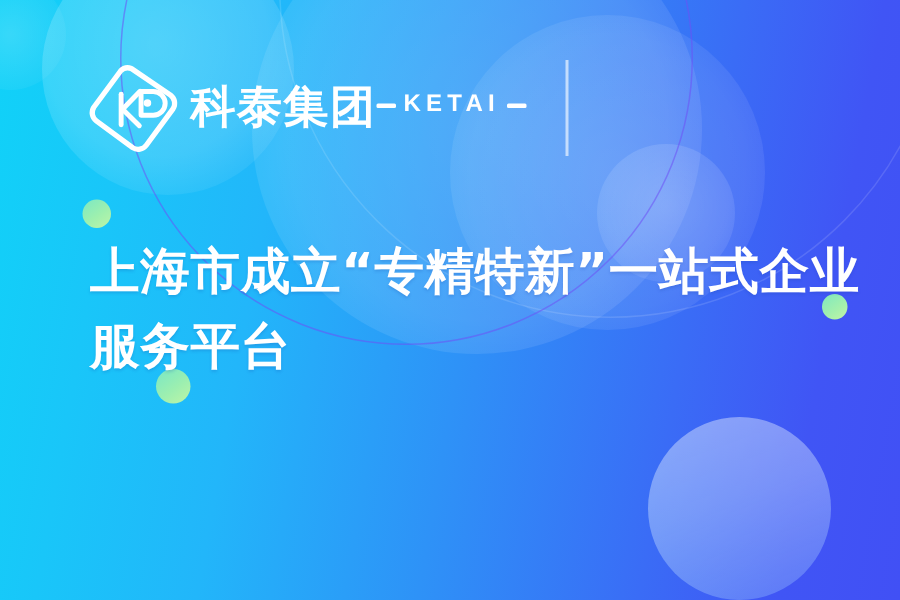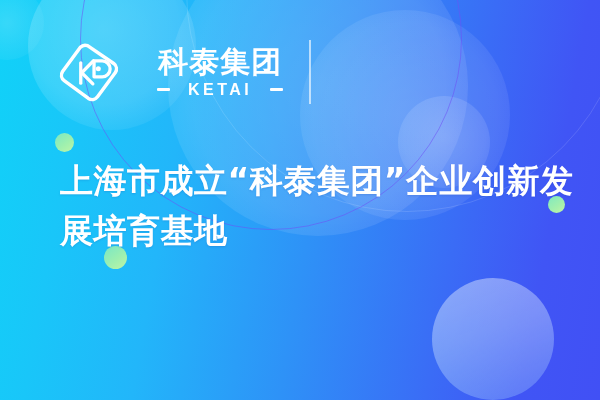--- a/index.html
+++ b/index.html
@@ -96,39 +96,38 @@
     display: flex;
     align-items: center;
   }
   .logo-mark {
     width: 62px; height: 62px;
     flex: 0 0 62px;
     margin-right: 7px;
   }
   .logo-words {
     display: flex;
-    flex-direction: column;
-    align-items: center;
+    flex-direction: row;
+    align-items: flex-start;
     justify-content: center;
-    margin-left: 30px;
   }
   .logo-cn {
     color: #ffffff;
     font-size: 30px;
     font-weight: 700;
     letter-spacing: 1px;
     line-height: 1;
     white-space: nowrap;
     font-family: "DejaVu Sans", "Liberation Sans", sans-serif;
   }
   .logo-en-row {
     display: flex;
     align-items: center;
     margin-top: 5px;
-    gap: 18px;
+    gap: 5px;
   }
   .logo-dash {
     height: 3px;
     background: #ffffff;
     border-radius: 1px;
     flex: 1 1 auto;
     min-width: 13px;
   }
   .logo-en {
     color: #ffffff;
@@ -221,15 +220,15 @@
           <span class="logo-dash"></span>
         </div>
       </div>
     </div>
 
     <div class="divider"></div>
 
 
   </div>
 
-  <div class="headline">上海市成立“科泰集团”企业创新发展培育基地</div>
+  <div class="headline">上海市成立“专精特新”一站式企业服务平台</div>
 
 </div>
 
 </body></html>

